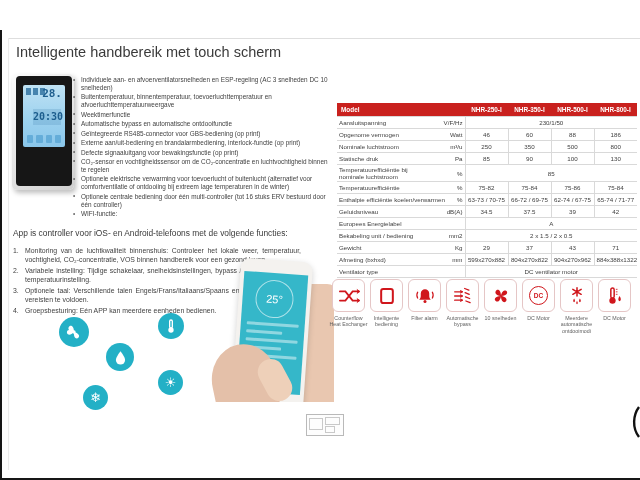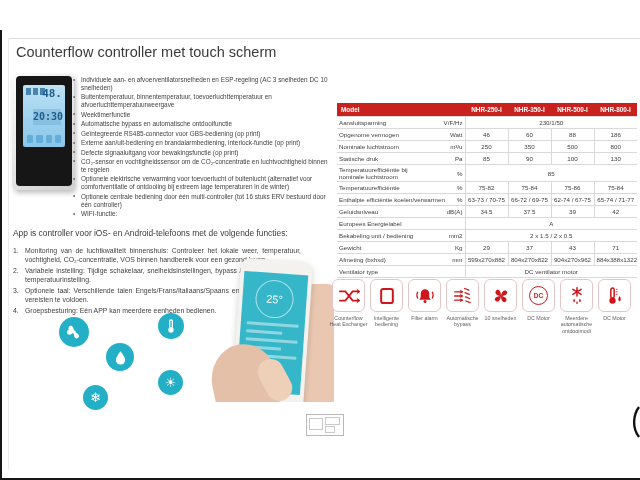--- a/index.html
+++ b/index.html
@@ -100,31 +100,31 @@
 <div class="frame-left"></div>
 <div class="frame-bottom"></div>
 <div class="card-rule-top"></div>
 <div class="card-rule-left"></div>
 <div class="page-curl">
   <svg width="9" height="32" viewBox="0 0 9 32">
       <path d="M8 1 C2 9 1 22 8 31" stroke="#111" stroke-width="2.4" fill="none"></path>
     </svg>
 </div>
 
-<div class="page-title">Counterflow controller met touch scherm</div>
+<div class="page-title">Intelligente handbereik met touch scherm</div>
 
 <div class="ctrl">
   <div class="ctrl-face">
     <div class="ctrl-screen">
       <div class="ctrl-toprow">
           <i></i>
           <i></i>
           <i></i>
         </div>
-      <div class="ctrl-temp">48.</div>
+      <div class="ctrl-temp">28.</div>
       <div class="ctrl-time">20:30</div>
       <div class="ctrl-btnrow">
           <i></i>
           <i></i>
           <i></i>
           <i></i>
         </div>
     </div>
   </div>
 </div>

